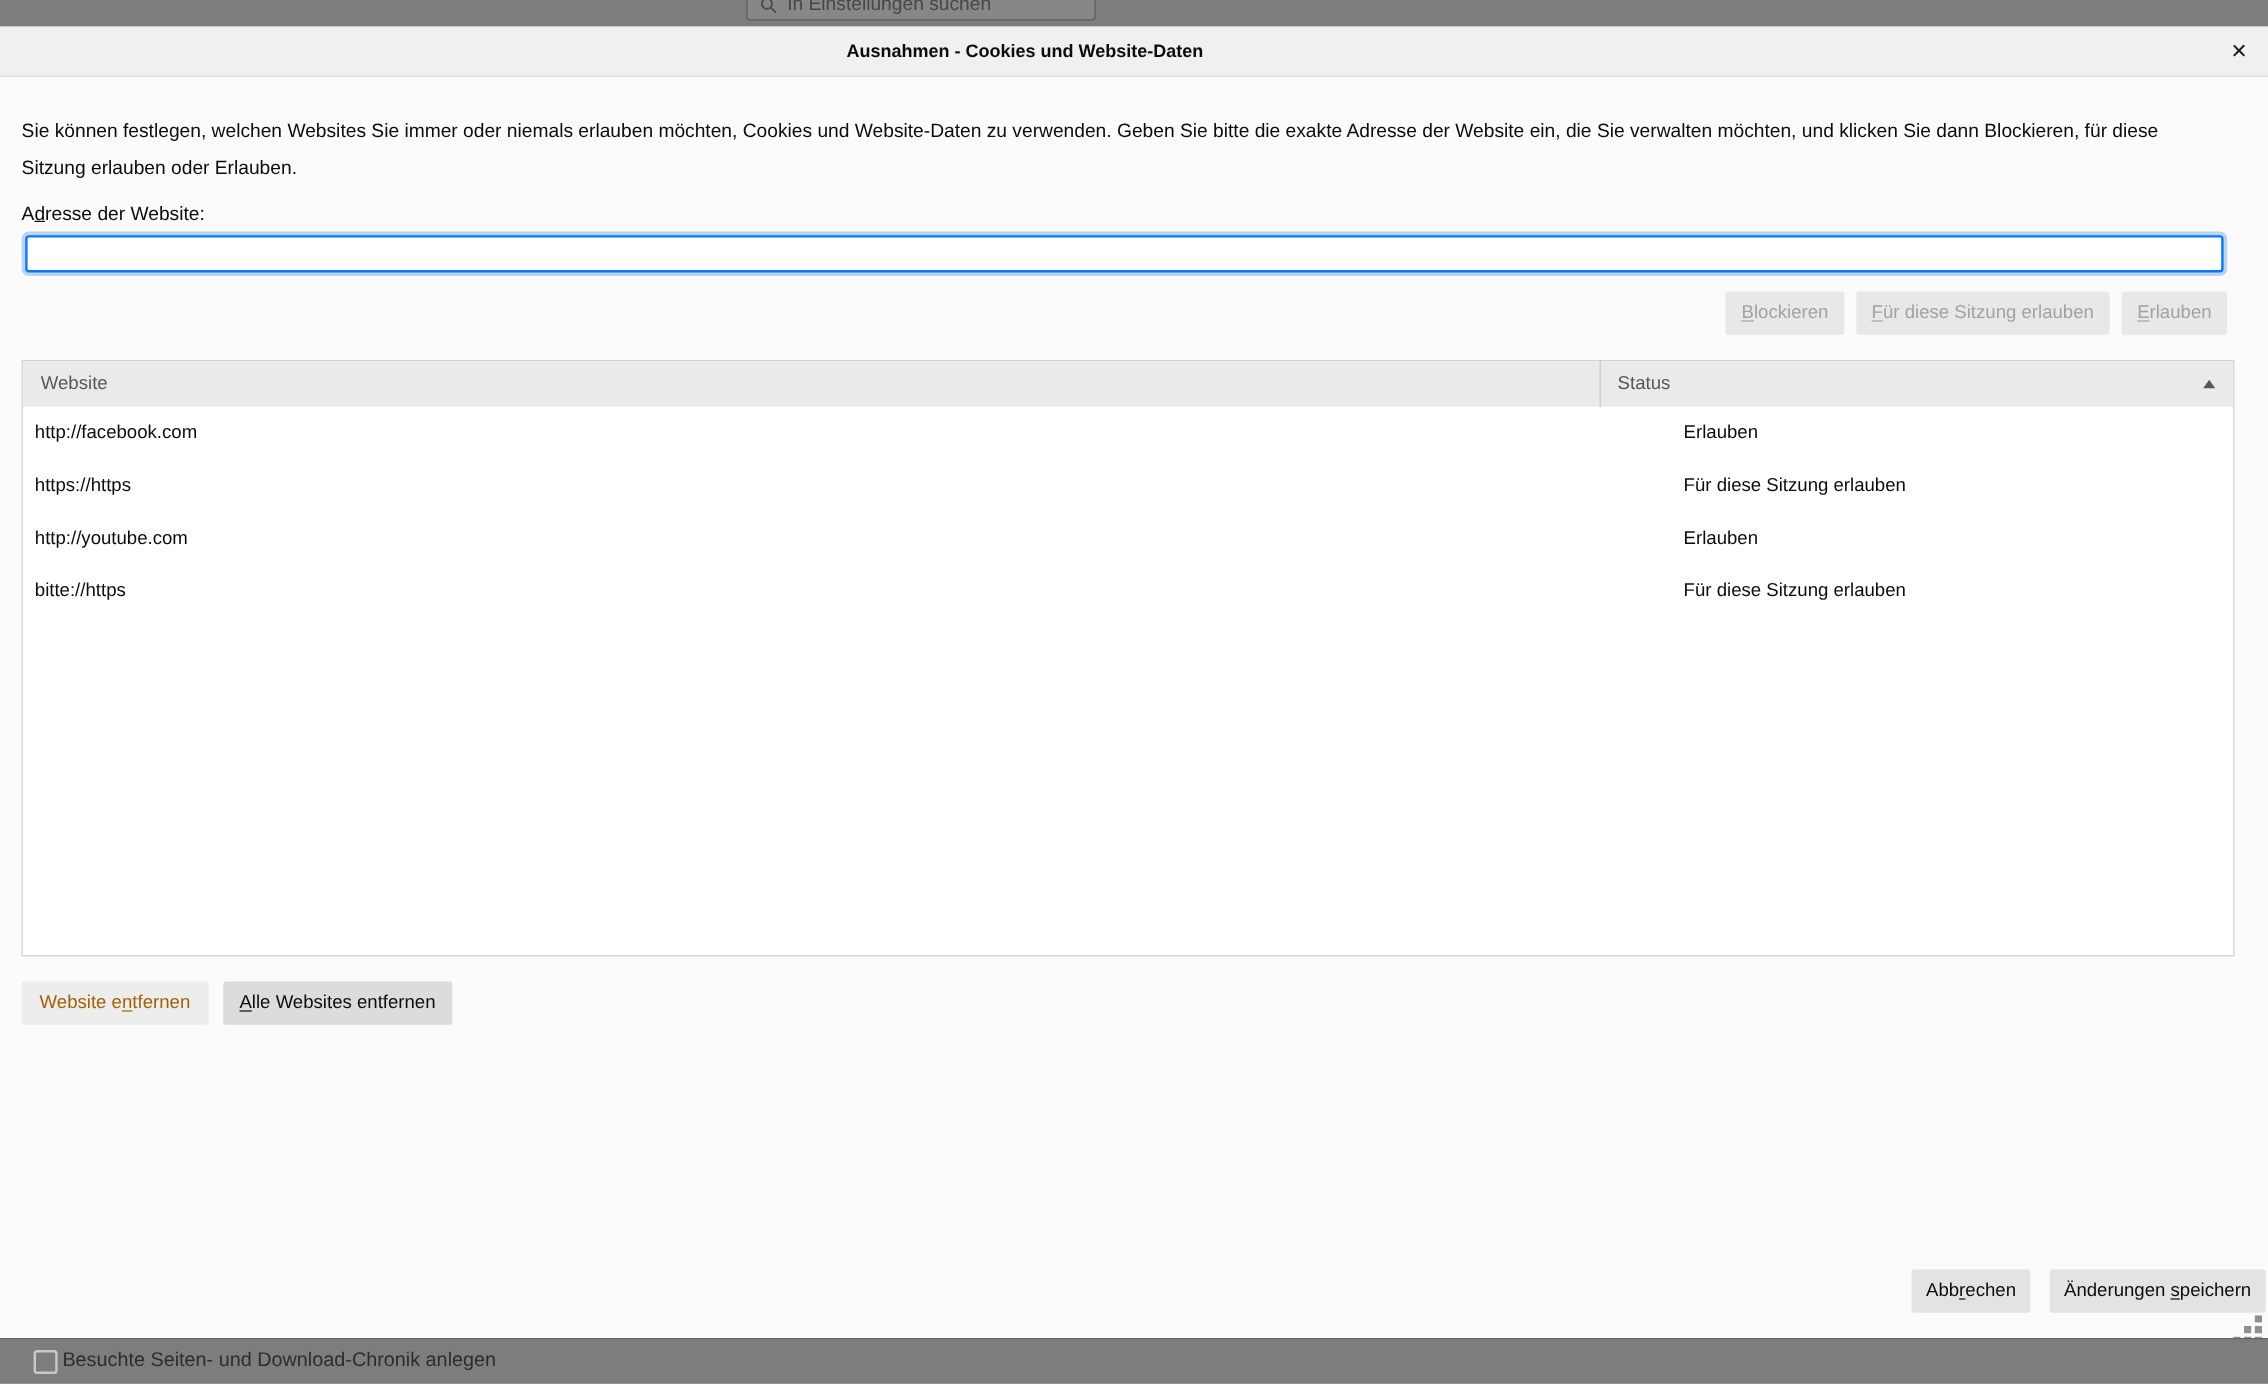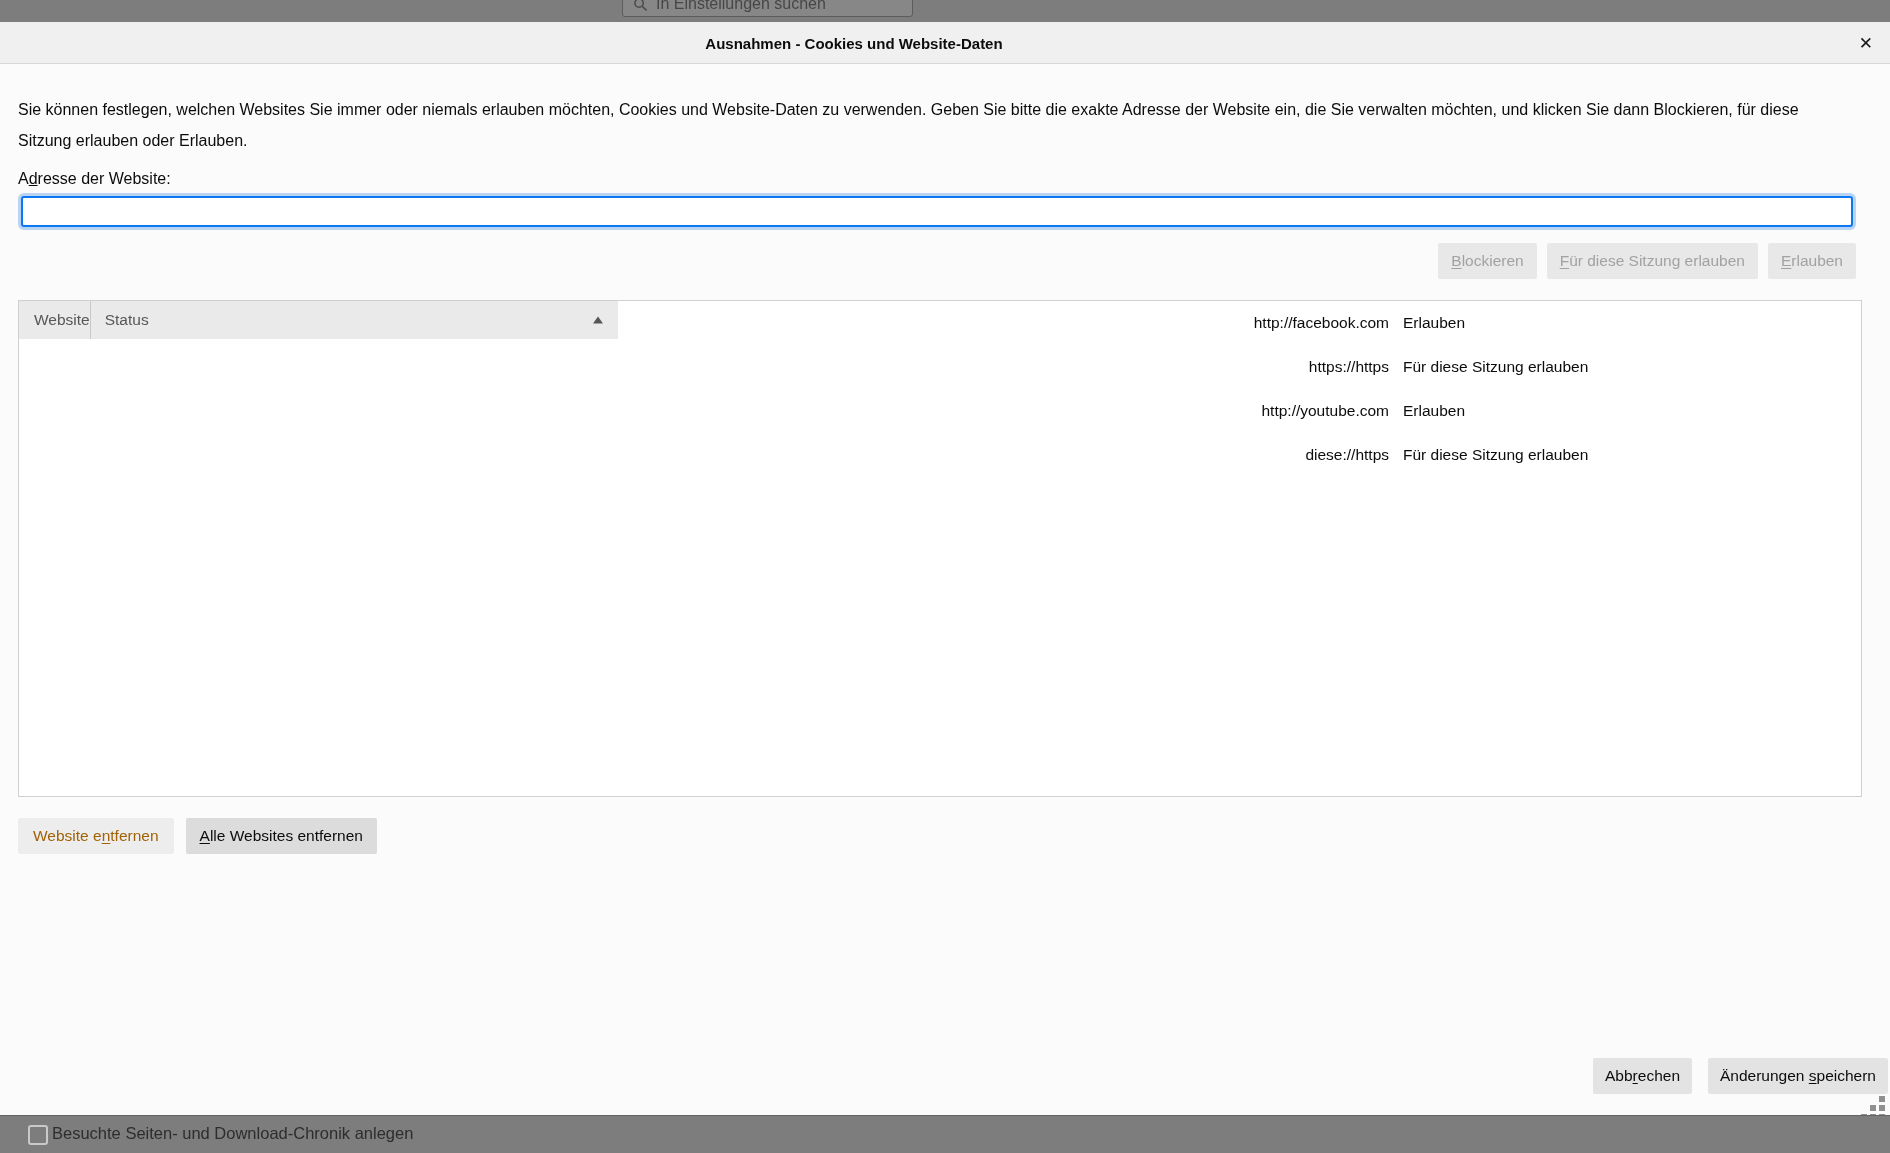--- a/index.html
+++ b/index.html
@@ -60,33 +60,33 @@
     background:#e3e3e3; color:#0c0c0d; border:none; border-radius:2px;
     white-space:nowrap;
   }
   .btn u { text-decoration:underline; text-underline-offset:2px; }
   .action-row { position:absolute; top:178px; right:34px; display:flex; gap:10px;margin-left:17px; }
   .action-row .btn { background:#e8e8e8; color:#a2a2a2; padding:0 13px; }
 
   
   .table {
     position:absolute; left:18px; right:28px; top:235px; height:497px;
-    border:1px solid #d0d0d0; background:#fff; display:flex; flex-direction:row;
+    border:1px solid #d0d0d0; background:#fff; display:flex; flex-direction:column;
   }
   .thead { display:flex; height:38px; background:#eaeaeb; color:#57575a; font-size:15.5px; flex:0 0 auto; }
   .th-website { flex:1; padding-left:15px; display:flex; align-items:center; }
   .th-status { width:528px; border-left:1px solid #c9c9c9; padding-left:14px; display:flex; align-items:center; position:relative; }
   .sort-arrow {
     position:absolute; right:15px; top:50%; transform:translateY(-50%);
     width:0; height:0; border-left:5px solid transparent; border-right:5px solid transparent;
     border-bottom:7px solid #565656;
   }
   .tbody { flex:1; overflow:hidden; }
   .tr { display:flex; height:44px; align-items:center; font-size:15.5px; }
-  .td-website { flex:1; padding-left:10px;text-align:right; }
+  .td-website { flex:1; padding-left:10px; }
   .td-status { width:472px; padding-left:14px; }
 
   .remove-row { position:absolute; left:18px; top:753px; display:flex; gap:12px; }
   .btn.remove-disabled { background:#ededed; color:#a16207; padding:0 15px; }
   .btn.remove-all { background:#dcdcdc; padding:0 14px; }
 
   .footer-row { position:absolute; right:2px; top:993px; display:flex; gap:16px; }
   .footer-row .btn { background:#e3e3e3; padding:0 12px; }
 
   .grip { position:absolute; right:4px; bottom:7px; }
@@ -143,21 +143,21 @@
           </div>
           <div class="tr">
             <div class="td-website">https://https</div>
             <div class="td-status">Für diese Sitzung erlauben</div>
           </div>
           <div class="tr">
             <div class="td-website">http://youtube.com</div>
             <div class="td-status">Erlauben</div>
           </div>
           <div class="tr">
-            <div class="td-website">diese://https</div>
+            <div class="td-website">bitte://https</div>
             <div class="td-status">Für diese Sitzung erlauben</div>
           </div>
       </div>
     </div>
 
     <div class="remove-row">
       <button class="btn remove-disabled" disabled="">Website e<u>n</u>tfernen</button>
       <button class="btn remove-all"><u>A</u>lle Websites entfernen</button>
     </div>
 

